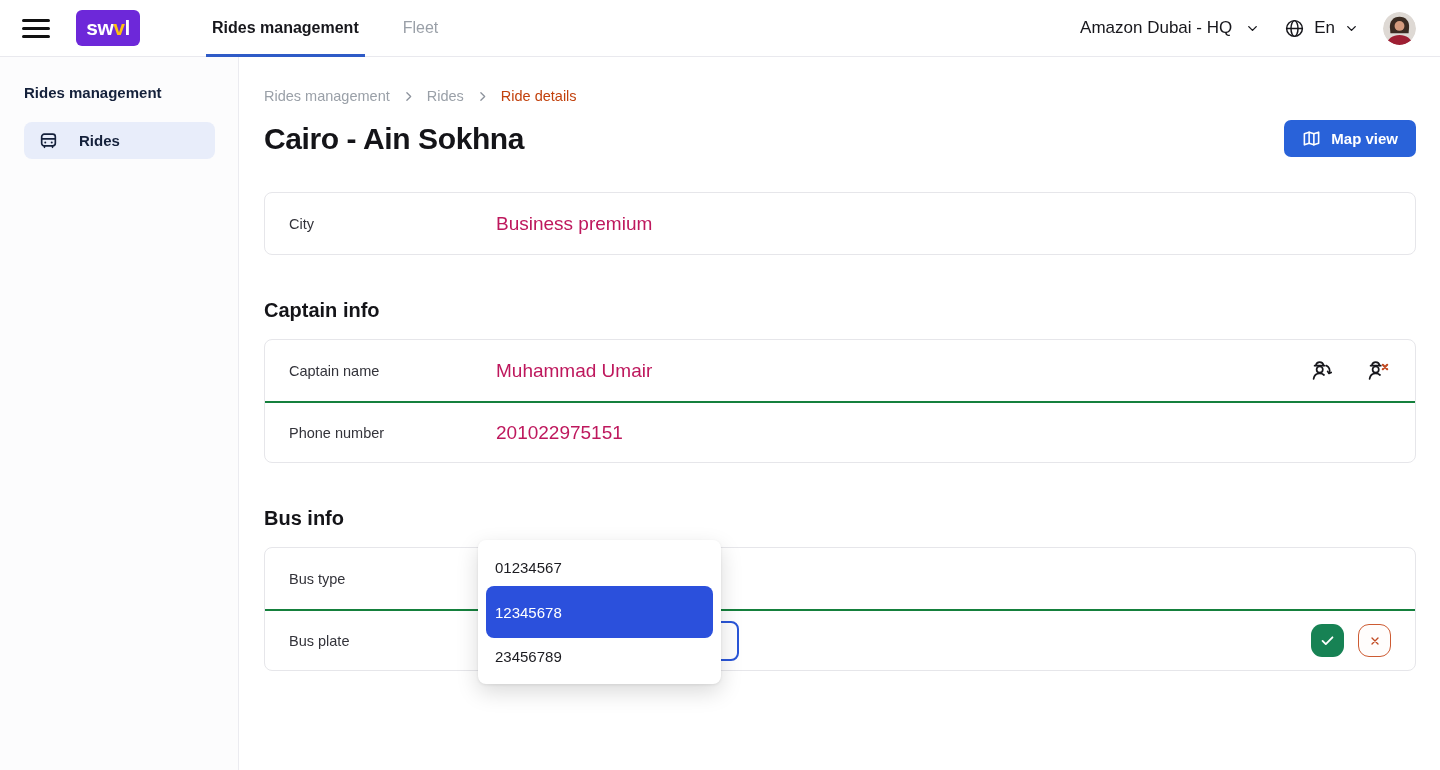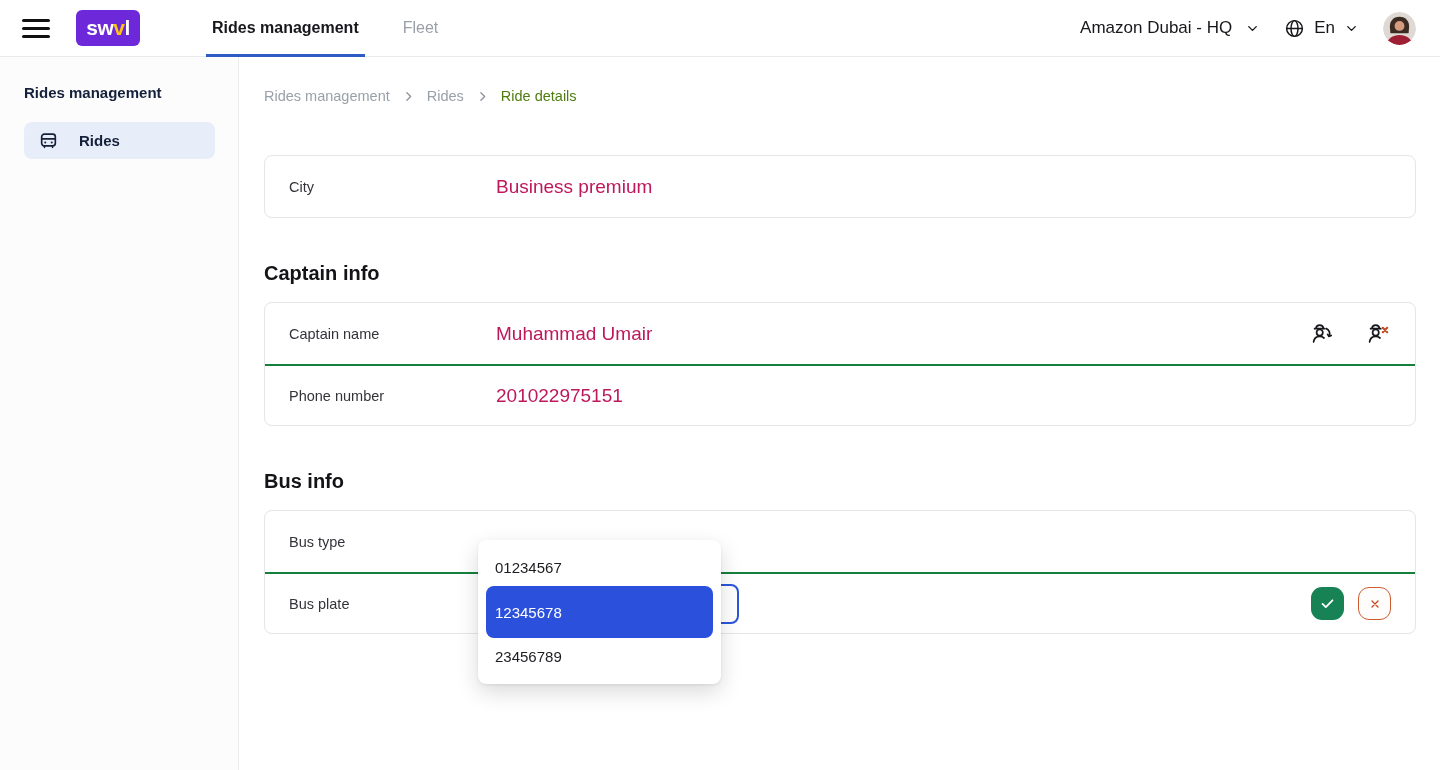--- a/index.html
+++ b/index.html
@@ -50,21 +50,21 @@
   .side-item {
     margin-top:21px; height:37px; border-radius:8px; background:#e8edfa;
     display:flex; align-items:center; padding:0 14px; gap:20px;
     font-size:15px; font-weight:bold; color:#15213b; cursor:pointer;
   }
 
   
   .main { margin-left:240px; padding:31px 24px 0; }
   .breadcrumb { display:flex; align-items:center; gap:12px; font-size:14.5px; color:#9aa0a8; }
   .crumb { cursor:pointer; }
-  .crumb.current { color:#4d7c0f; cursor:default; }
+  .crumb.current { color:#c2410c; cursor:default; }
   .title-row { margin-top:16px; display:flex; align-items:center; justify-content:space-between; }
   .page-title { font-size:30px; font-weight:bold; color:#141418; letter-spacing:-0.4px; }
   .map-btn {
     background:#2962d9; border:none; color:#fff; height:37px; padding:0 18px;
     border-radius:7px; font-size:15px; font-weight:bold; font-family:inherit;
     display:flex; align-items:center; gap:10px; cursor:pointer;
   }
 
   .card { border:1px solid #e6e6ea; border-radius:8px; background:#fff; }
   .city-card { margin-top:35px; }
@@ -191,20 +191,28 @@
         <path d="M9 5l7 7-7 7"></path>
       </svg>
     <span class="crumb">Rides</span>
     <svg width="13" height="13" viewBox="0 0 24 24" fill="none" stroke="#8c929c" stroke-width="2.4" stroke-linecap="round" stroke-linejoin="round">
         <path d="M9 5l7 7-7 7"></path>
       </svg>
     <span class="crumb current">Ride details</span>
   </div>
 
   <div class="title-row">
+    <h1 class="page-title">Cairo - Ain Sokhna</h1>
+    <button class="map-btn">
+      <svg width="19" height="19" viewBox="0 0 24 24" fill="none" stroke="#fff" stroke-width="2" stroke-linecap="round" stroke-linejoin="round">
+        <path d="M3 6l6-2 6 2 6-2v14l-6 2-6-2-6 2z"></path>
+          <path d="M9 4v14M15 6v14"></path>
+      </svg>
+      <span>Map view</span>
+    </button>
   </div>
 
   <div class="card city-card">
     <div class="row">
       <span class="row-label">City</span>
       <span class="row-value">Business premium</span>
     </div>
   </div>
 
   <div class="section-heading">Captain info</div>

